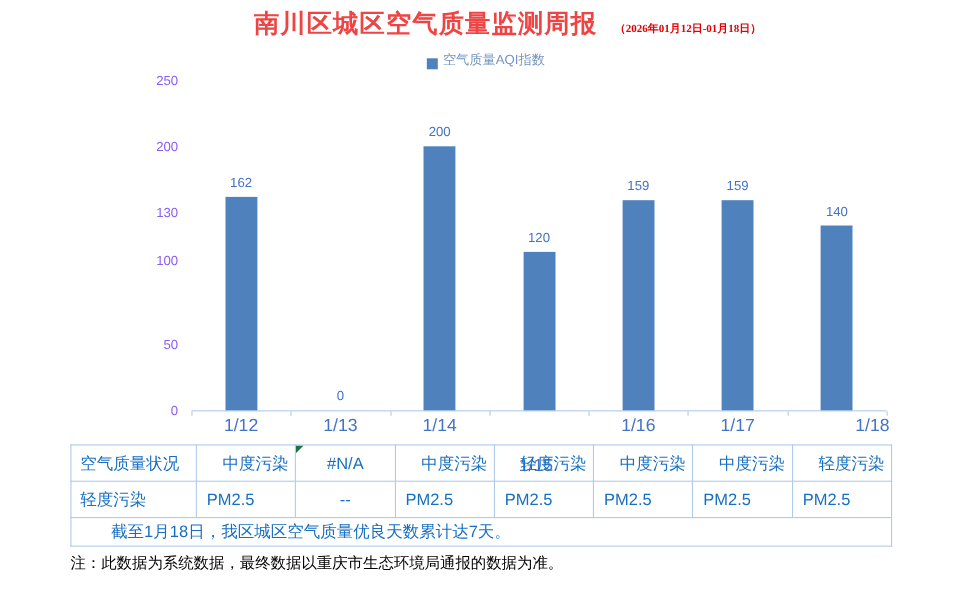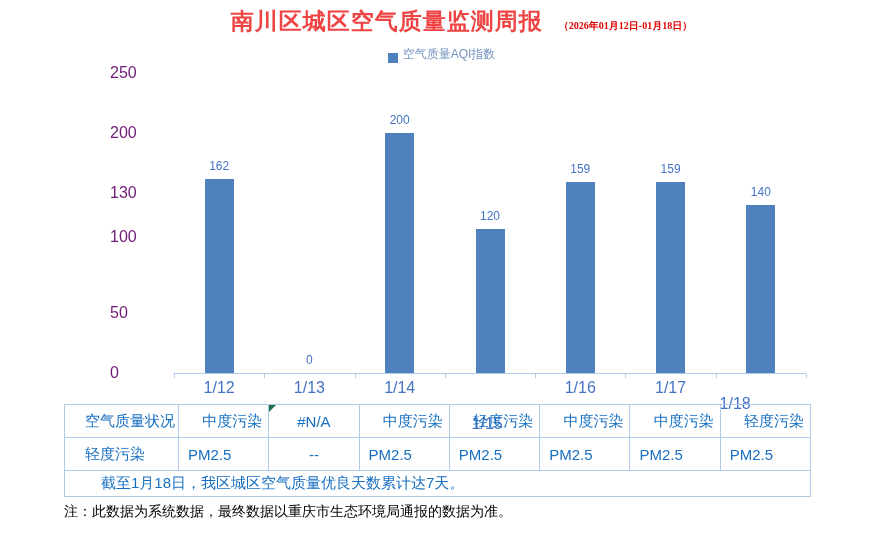--- a/index.html
+++ b/index.html
@@ -56,23 +56,23 @@
   #legend-label {
     font-size: 12px;
     color: #7394BF;
   }
 
   
   #chart { position: absolute; top: 0; left: 0; width: 883px; height: 400px; }
   .ytick-label {
     position: absolute;
     left: 110px; width: 52px;
-    text-align: left;
-    font-size: 16px;
-    color: #701a75;
+    text-align: right;
+    font-size: 12px;
+    color: #8b5cf6;
     height: 16px; line-height: 16px;
   }
   #x-axis-line {
     position: absolute;
     left: 174px; top: 373px;
     width: 632px; height: 0;
     border-top: 1px solid #AECBEA;
   }
   .x-tick {
     position: absolute;
@@ -111,21 +111,21 @@
     font-size: 15px;
     color: #176FC1;
   }
   #aqi-table td {
     border: 1px solid #AFCBE8;
     height: 33px;
     overflow: hidden;
     white-space: nowrap;
     position: relative;
   }
-  #aqi-table .row-header { text-align: left; padding-left: 20px; }
+  #aqi-table .row-header { text-align: left; padding-left: 8px; }
   #aqi-table .cell-right  { text-align: right; padding-right: 6px; }
   #aqi-table .cell-left   { text-align: left;  padding-left: 9px; }
   #aqi-table .cell-center { text-align: center; }
   #aqi-table .summary-cell {
     height: 26px;
     text-align: left;
     padding-left: 36px;
     font-size: 15px;
   }
   .error-triangle {
@@ -187,21 +187,21 @@
       <div class="bar-value-label" style="left: 460px; top: 209px;">120</div>
       <div class="x-cat-label" style="left: 442px; width: 90.2857px; margin-top: 36px;">1/15</div>
       <div class="bar" style="left: 565.786px; top: 182.2px; height: 190.8px; background: rgb(79, 129, 189);"></div>
       <div class="bar-value-label" style="left: 550.286px; top: 162.2px;">159</div>
       <div class="x-cat-label" style="left: 535.143px; width: 90.2857px;">1/16</div>
       <div class="bar" style="left: 656.071px; top: 182.2px; height: 190.8px; background: rgb(79, 129, 189);"></div>
       <div class="bar-value-label" style="left: 640.571px; top: 162.2px;">159</div>
       <div class="x-cat-label" style="left: 625.429px; width: 90.2857px;">1/17</div>
       <div class="bar" style="left: 746.357px; top: 205px; height: 168px; background: rgb(79, 129, 189);"></div>
       <div class="bar-value-label" style="left: 730.857px; top: 185px;">140</div>
-      <div class="x-cat-label" style="left: 690px; width: 90.2857px; margin-top: 16px;">1/18</div>
+      <div class="x-cat-label" style="left: 748px; width: 90.2857px;">1/18</div>
     </div>
 
   <table id="aqi-table">
     <colgroup>
       <col style="width:114px">
       <col>
         <col>
         <col>
         <col>
         <col>

